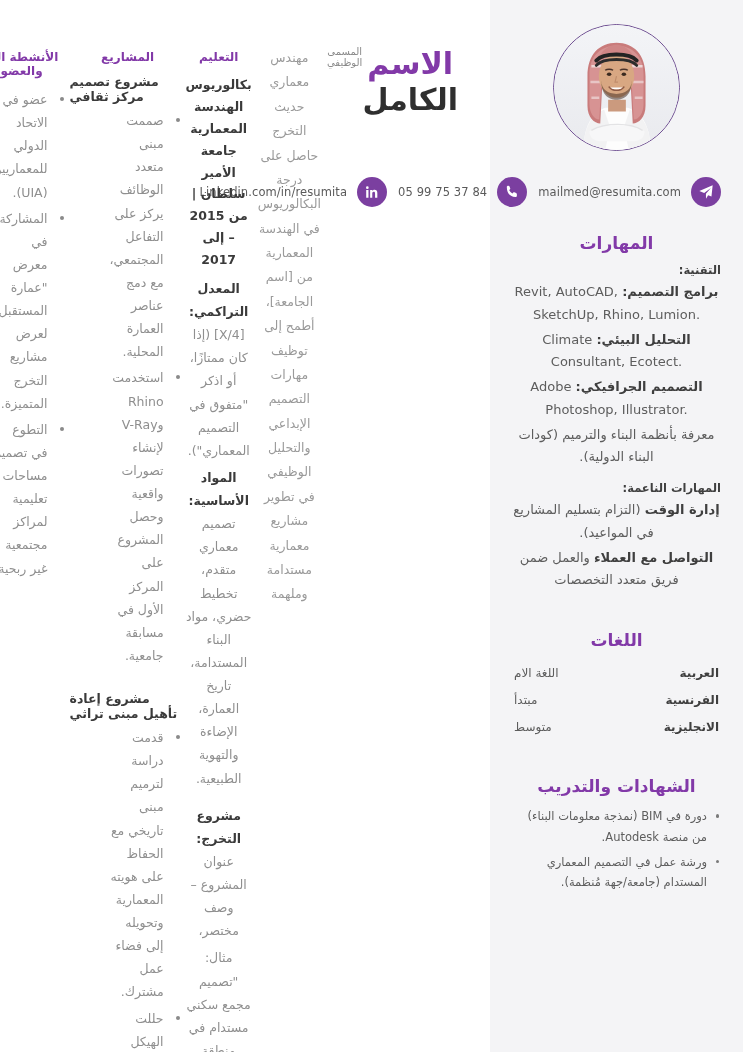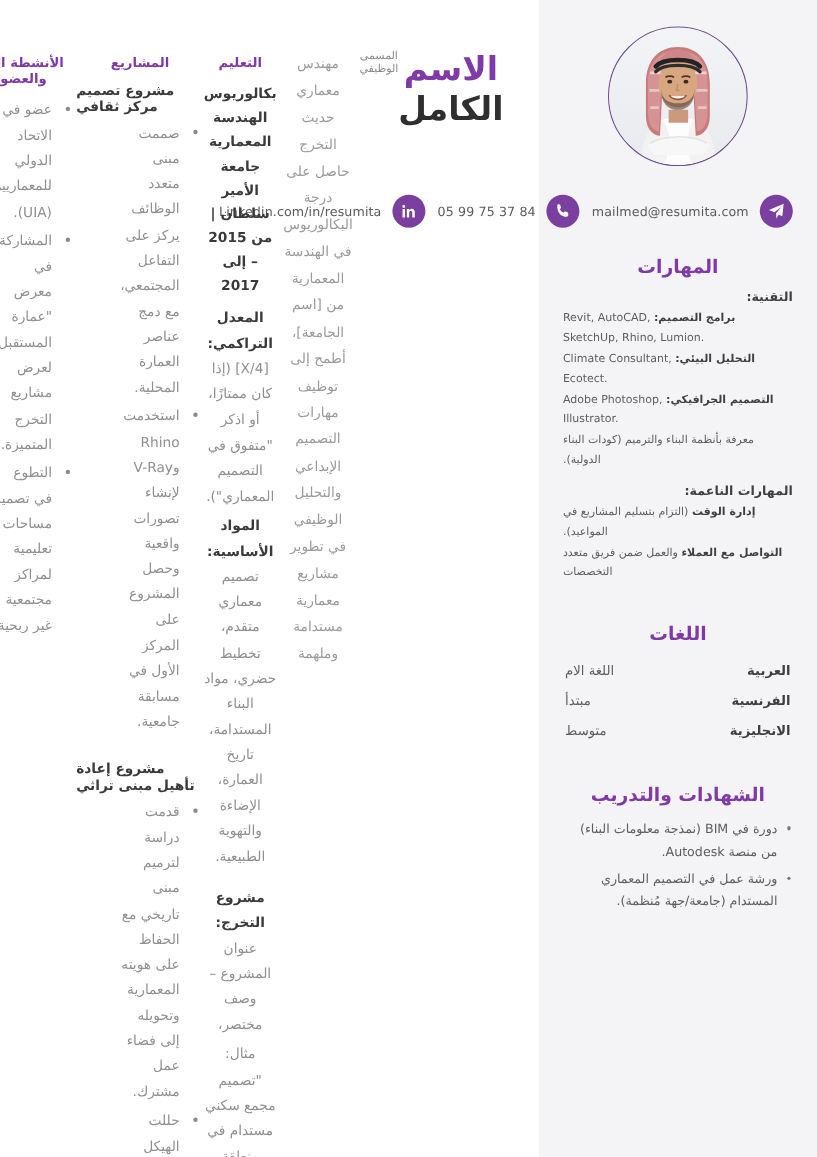--- a/index.html
+++ b/index.html
@@ -107,24 +107,24 @@
 
   .side-sub {
     font-weight: bold;
     color: #3f3f3f;
     font-size: 11.5px;
     text-align: right;
     margin-bottom: 4px;
   }
 
   .side-p {
-    font-size: 10px;
+    font-size: 13px;
     line-height: 1.75;
     color: #5d5d5d;
-    text-align: left;
+    text-align: center;
     margin-bottom: 2px;
   }
   .side-p b { color: #3f3f3f; font-weight: bold; }
 
   
   .lang-row {
     display: flex;
     flex-direction: row;
     justify-content: space-between;
     align-items: baseline;

